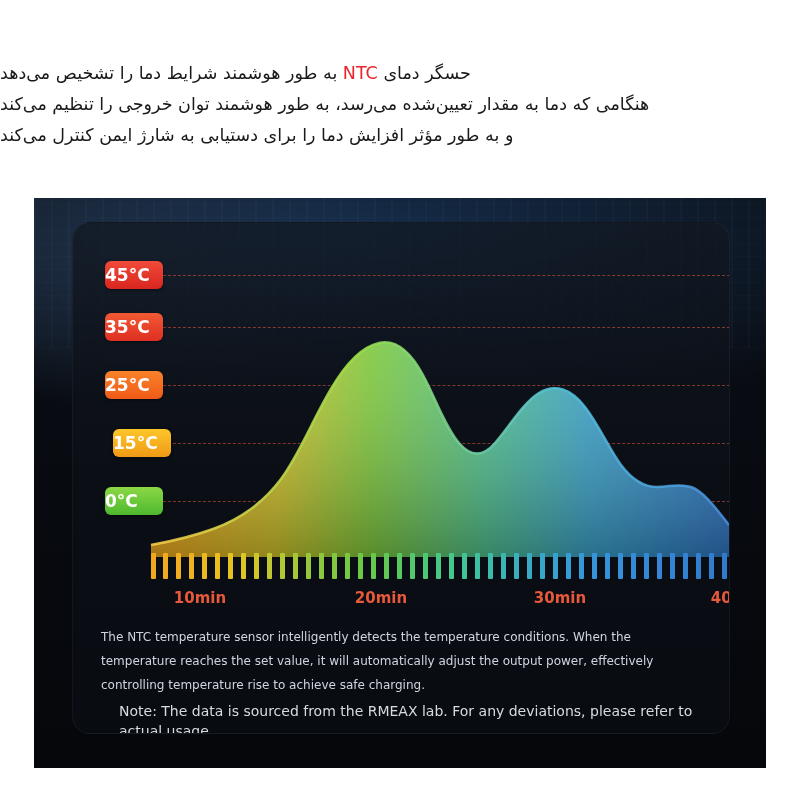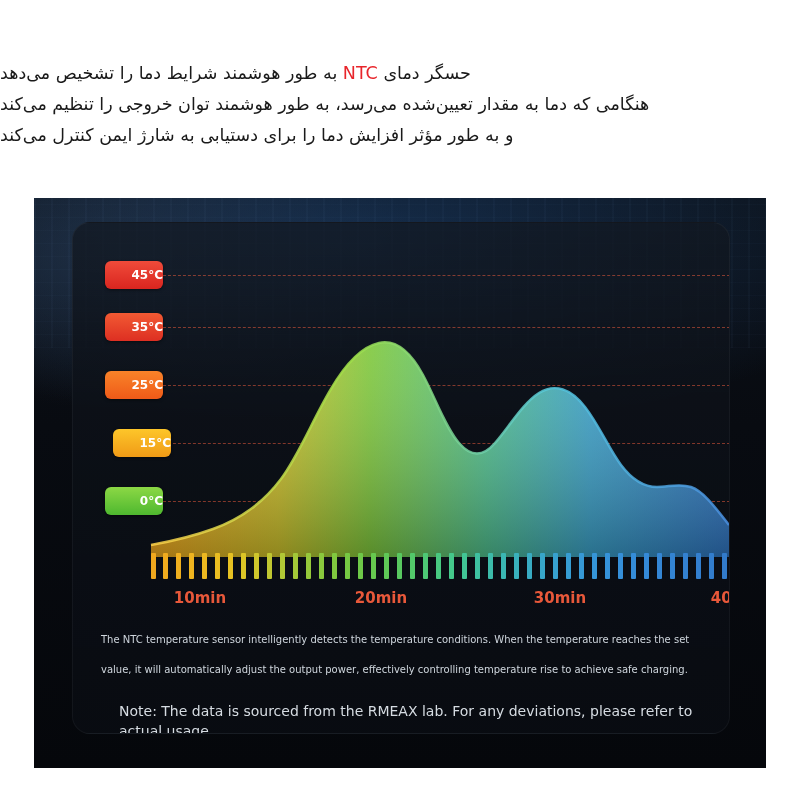--- a/index.html
+++ b/index.html
@@ -91,24 +91,24 @@
   }
 
   
   .temp-label {
     position: absolute;
     left: 32px;
     width: 58px;
     height: 28px;
     border-radius: 6px;
     color: #ffffff;
-    font-size: 12px;
+    font-size: 17px;
     font-weight: bold;
     line-height: 28px;
-    text-align: right;
+    text-align: left;
     font-family: "DejaVu Sans", sans-serif;
     box-shadow: 0 1px 3px rgba(0,0,0,0.5);
   }
 
   
   .tickbar {
     position: absolute;
     left: 78px;
     top: 330px;
     width: 578px;
@@ -141,22 +141,22 @@
     white-space: nowrap;
   }
 
   
   .caption {
     position: absolute;
     left: 28px;
     top: 402px;
     width: 604px;
     color: #cfd6dd;
-    font-size: 10px;
-    line-height: 30px;
+    font-size: 12px;
+    line-height: 24px;
     font-family: "DejaVu Sans", sans-serif;
   }
   .note {
     position: absolute;
     left: 46px;
     top: 478px;
     width: 600px;
     color: #d6dce2;
     font-size: 14px;
     line-height: 20px;

